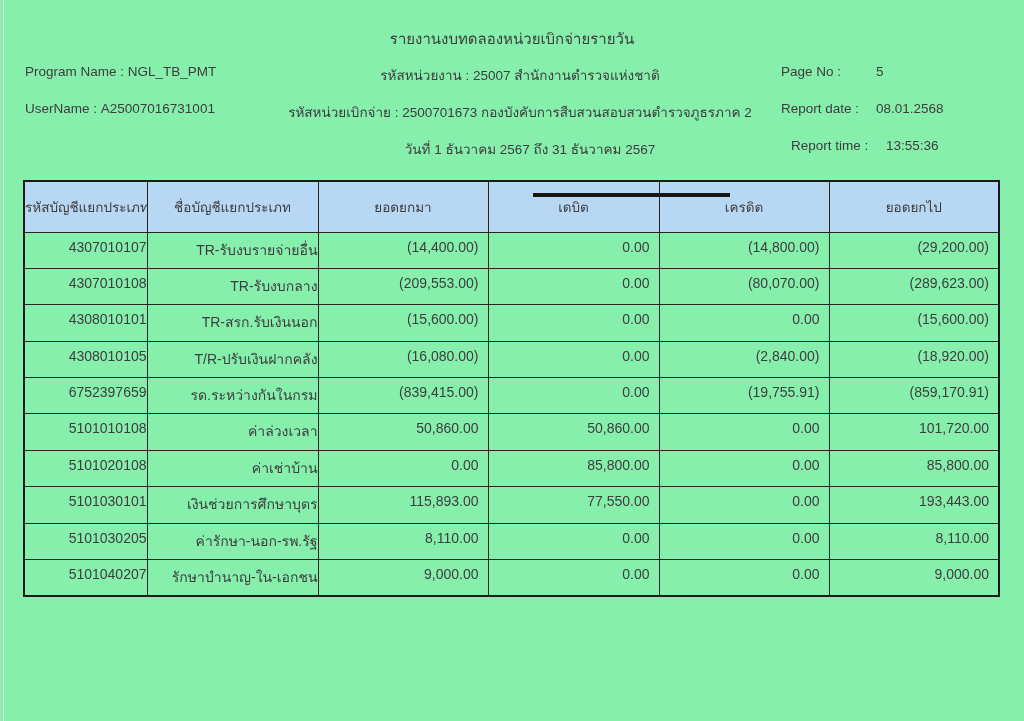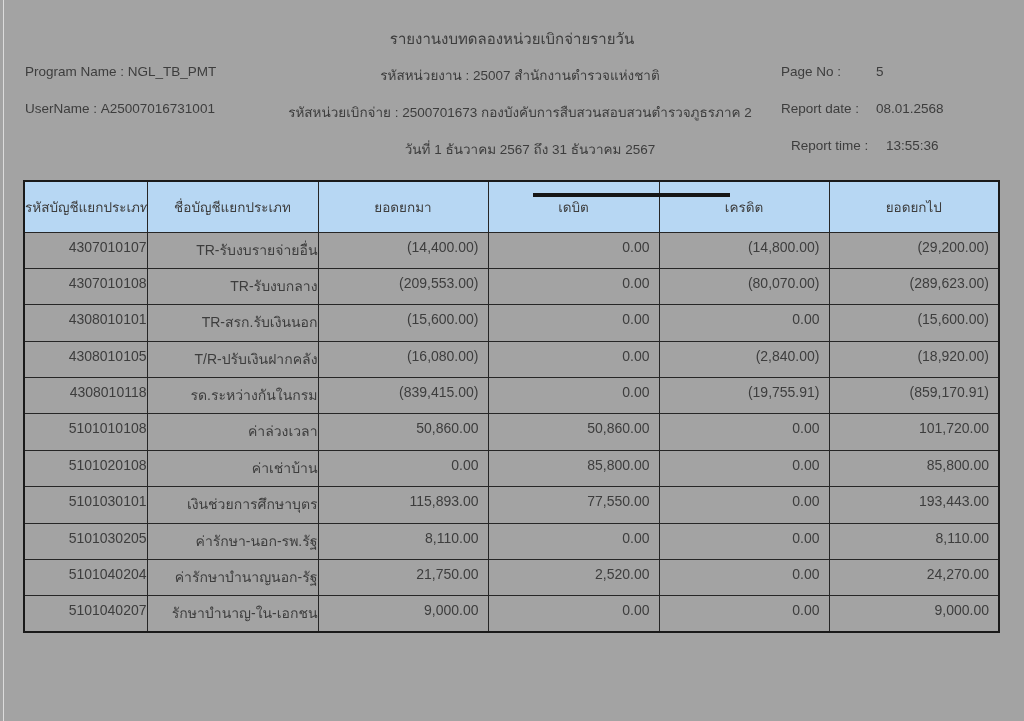--- a/index.html
+++ b/index.html
@@ -3,21 +3,21 @@
 <meta charset="utf-8">
 <style>
   :root{
     --hdr-bg:#B7D7F3;
     --border:#262626;
     --text:#3D3D3D;
   }
   *{margin:0;padding:0;box-sizing:border-box;}
   html,body{width:1024px;height:721px;background:#ffffff;overflow:hidden;}
   body{font-family:"Liberation Sans","DejaVu Sans",sans-serif;color:var(--text);}
-  .page{position:relative;width:1024px;height:721px;background:#a3a3a3;}
+  .page{position:relative;width:1024px;height:721px;background:#86efac;}
 
   .edge-line{position:absolute;left:3px;top:0;width:1px;height:721px;background:#dcdcdc;}
 
   .report-title{position:absolute;top:27px;left:0;width:1024px;text-align:center;font-size:15px;}
 
   .hline{position:absolute;left:0;width:1024px;height:17px;font-size:13.5px;}
   .hl1{top:64px;}
   .hl2{top:101px;}
   .hl3{top:138px;margin-left:10px;}
   .pos-left{position:absolute;left:25px;white-space:nowrap;text-align:center;}
@@ -112,21 +112,21 @@
           </tr>
           <tr>
             <td class="txt code">4308010105</td>
             <td class="txt">T/R-ปรับเงินฝากคลัง</td>
             <td class="num">(16,080.00)</td>
             <td class="num">0.00</td>
             <td class="num">(2,840.00)</td>
             <td class="num">(18,920.00)</td>
           </tr>
           <tr>
-            <td class="txt code">4308010118</td>
+            <td class="txt code">6752397659</td>
             <td class="txt">รด.ระหว่างกันในกรม</td>
             <td class="num">(839,415.00)</td>
             <td class="num">0.00</td>
             <td class="num">(19,755.91)</td>
             <td class="num">(859,170.91)</td>
           </tr>
           <tr>
             <td class="txt code">5101010108</td>
             <td class="txt">ค่าล่วงเวลา</td>
             <td class="num">50,860.00</td>
@@ -152,28 +152,20 @@
           </tr>
           <tr>
             <td class="txt code">5101030205</td>
             <td class="txt">ค่ารักษา-นอก-รพ.รัฐ</td>
             <td class="num">8,110.00</td>
             <td class="num">0.00</td>
             <td class="num">0.00</td>
             <td class="num">8,110.00</td>
           </tr>
           <tr>
-            <td class="txt code">5101040204</td>
-            <td class="txt">ค่ารักษาบำนาญนอก-รัฐ</td>
-            <td class="num">21,750.00</td>
-            <td class="num">2,520.00</td>
-            <td class="num">0.00</td>
-            <td class="num">24,270.00</td>
-          </tr>
-          <tr>
             <td class="txt code">5101040207</td>
             <td class="txt">รักษาบำนาญ-ใน-เอกชน</td>
             <td class="num">9,000.00</td>
             <td class="num">0.00</td>
             <td class="num">0.00</td>
             <td class="num">9,000.00</td>
           </tr>
         </tbody>
     </table>
   </div>

